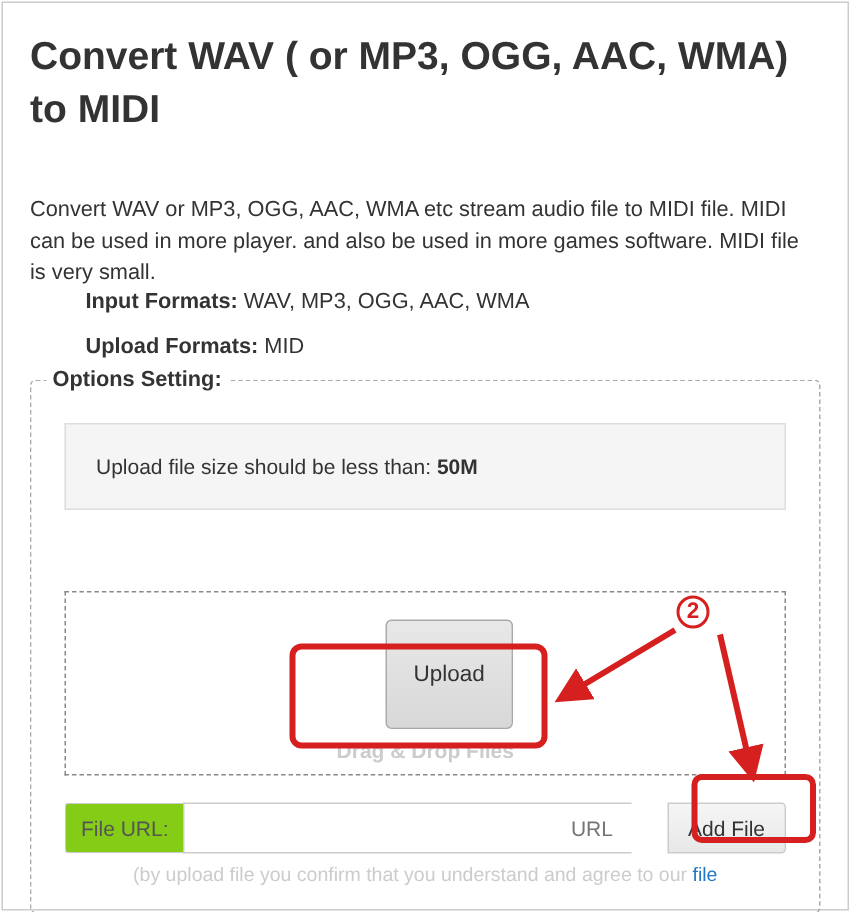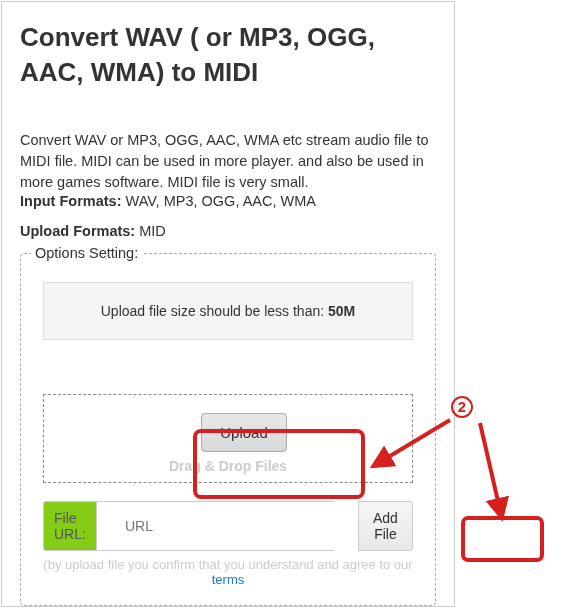--- a/index.html
+++ b/index.html
@@ -10,21 +10,21 @@
     body {
       font-family: Arial, Helvetica, sans-serif;
       background: #fff;
       width: 567px;
       height: 608px;
       position: relative;
       overflow: hidden;
     }
     .outer-border {
       border: 1px solid #ccc;
-      width: 454px;
+      width: 565px;
       height: 606px;
       margin: 1px;
       position: relative;
     }
     .content {
       padding: 18px 18px 0 18px;
     }
     h1 {
       font-size: 26px;
       font-weight: bold;
@@ -34,63 +34,63 @@
     }
     .description {
       font-size: 14.5px;
       color: #333;
       line-height: 1.45;
     }
     .format-line {
       font-size: 14.5px;
       color: #333;
       margin-bottom: 14px;
+      margin-left: 37px;
     }
     .format-line .label {
       font-weight: bold;
     }
     .options-box {
       border: 1px dashed #aaa;
       border-radius: 4px;
       margin-top: 4px;
       padding: 10px 22px 18px 22px;
       position: relative;
     }
     .options-title {
       font-size: 14.5px;
-      font-weight: normal;
+      font-weight: bold;
       color: #333;
       background: #fff;
       position: absolute;
       top: -9px;
       left: 10px;
       padding: 0 4px;
     }
     .notice-box {
       background: #f5f5f5;
       border: 1px solid #ddd;
       padding: 20px 20px;
       margin: 18px 0 54px 0;
       font-size: 14px;
       color: #333;
-      text-align: center;
     }
     .drop-zone {
       border: 1px dashed #888;
       text-align: center;
       padding: 18px 0 8px 0;
       margin-bottom: 18px;
       position: relative;
     }
     .upload-btn {
       display: inline-block;
       background: linear-gradient(#e8e8e8, #d8d8d8);
       border: 1px solid #aaa;
       border-radius: 4px;
-      padding: 10px 18px;
+      padding: 27px 18px;
       font-size: 15px;
       color: #333;
       cursor: pointer;
       margin-left: 32px;
     }
     .drop-text {
       font-size: 14px;
       font-weight: bold;
       color: #ccc;
       margin-top: 6px;
@@ -107,24 +107,25 @@
       border-right: none;
       padding: 8px 10px;
       font-size: 14px;
       color: #555;
       border-radius: 3px 0 0 3px;
     }
     .url-input {
       flex: 1;
       border: 1px solid #ccc;
       border-right: none;
-      padding: 8px 28px;
+      padding: 8px 12px;
       font-size: 14px;
       color: #701a75;
       outline: none;
+      text-align: right;
     }
     .addfile-btn {
       background: linear-gradient(#f5f5f5, #e8e8e8);
       border: 1px solid #ccc;
       border-radius: 0 3px 3px 0;
       padding: 8px 13px;
       font-size: 14px;
       color: #333;
       cursor: pointer;
       margin-left: 24px;
@@ -211,21 +212,21 @@
         <div class="drop-text">Drag &amp; Drop Files</div>
       </div>
 
       <div class="url-row">
         <span class="url-label">File URL:</span>
         <input class="url-input" type="text" placeholder="URL" style="">
         <button class="addfile-btn">Add File</button>
       </div>
 
       <div class="confirm-text">
-        <span>(by upload file you confirm that you understand and agree to our </span><a href="#">terms</a>
+        <span>(by upload file you confirm that you understand and agree to our </span><a href="#">file</a>
       </div>
     </div>
   </div>
 
   <div class="annotation-2">
     <span class="circle-2">2</span>
   </div>
   <div class="red-box-upload"></div>
   <div class="red-box-addfile"></div>
 

